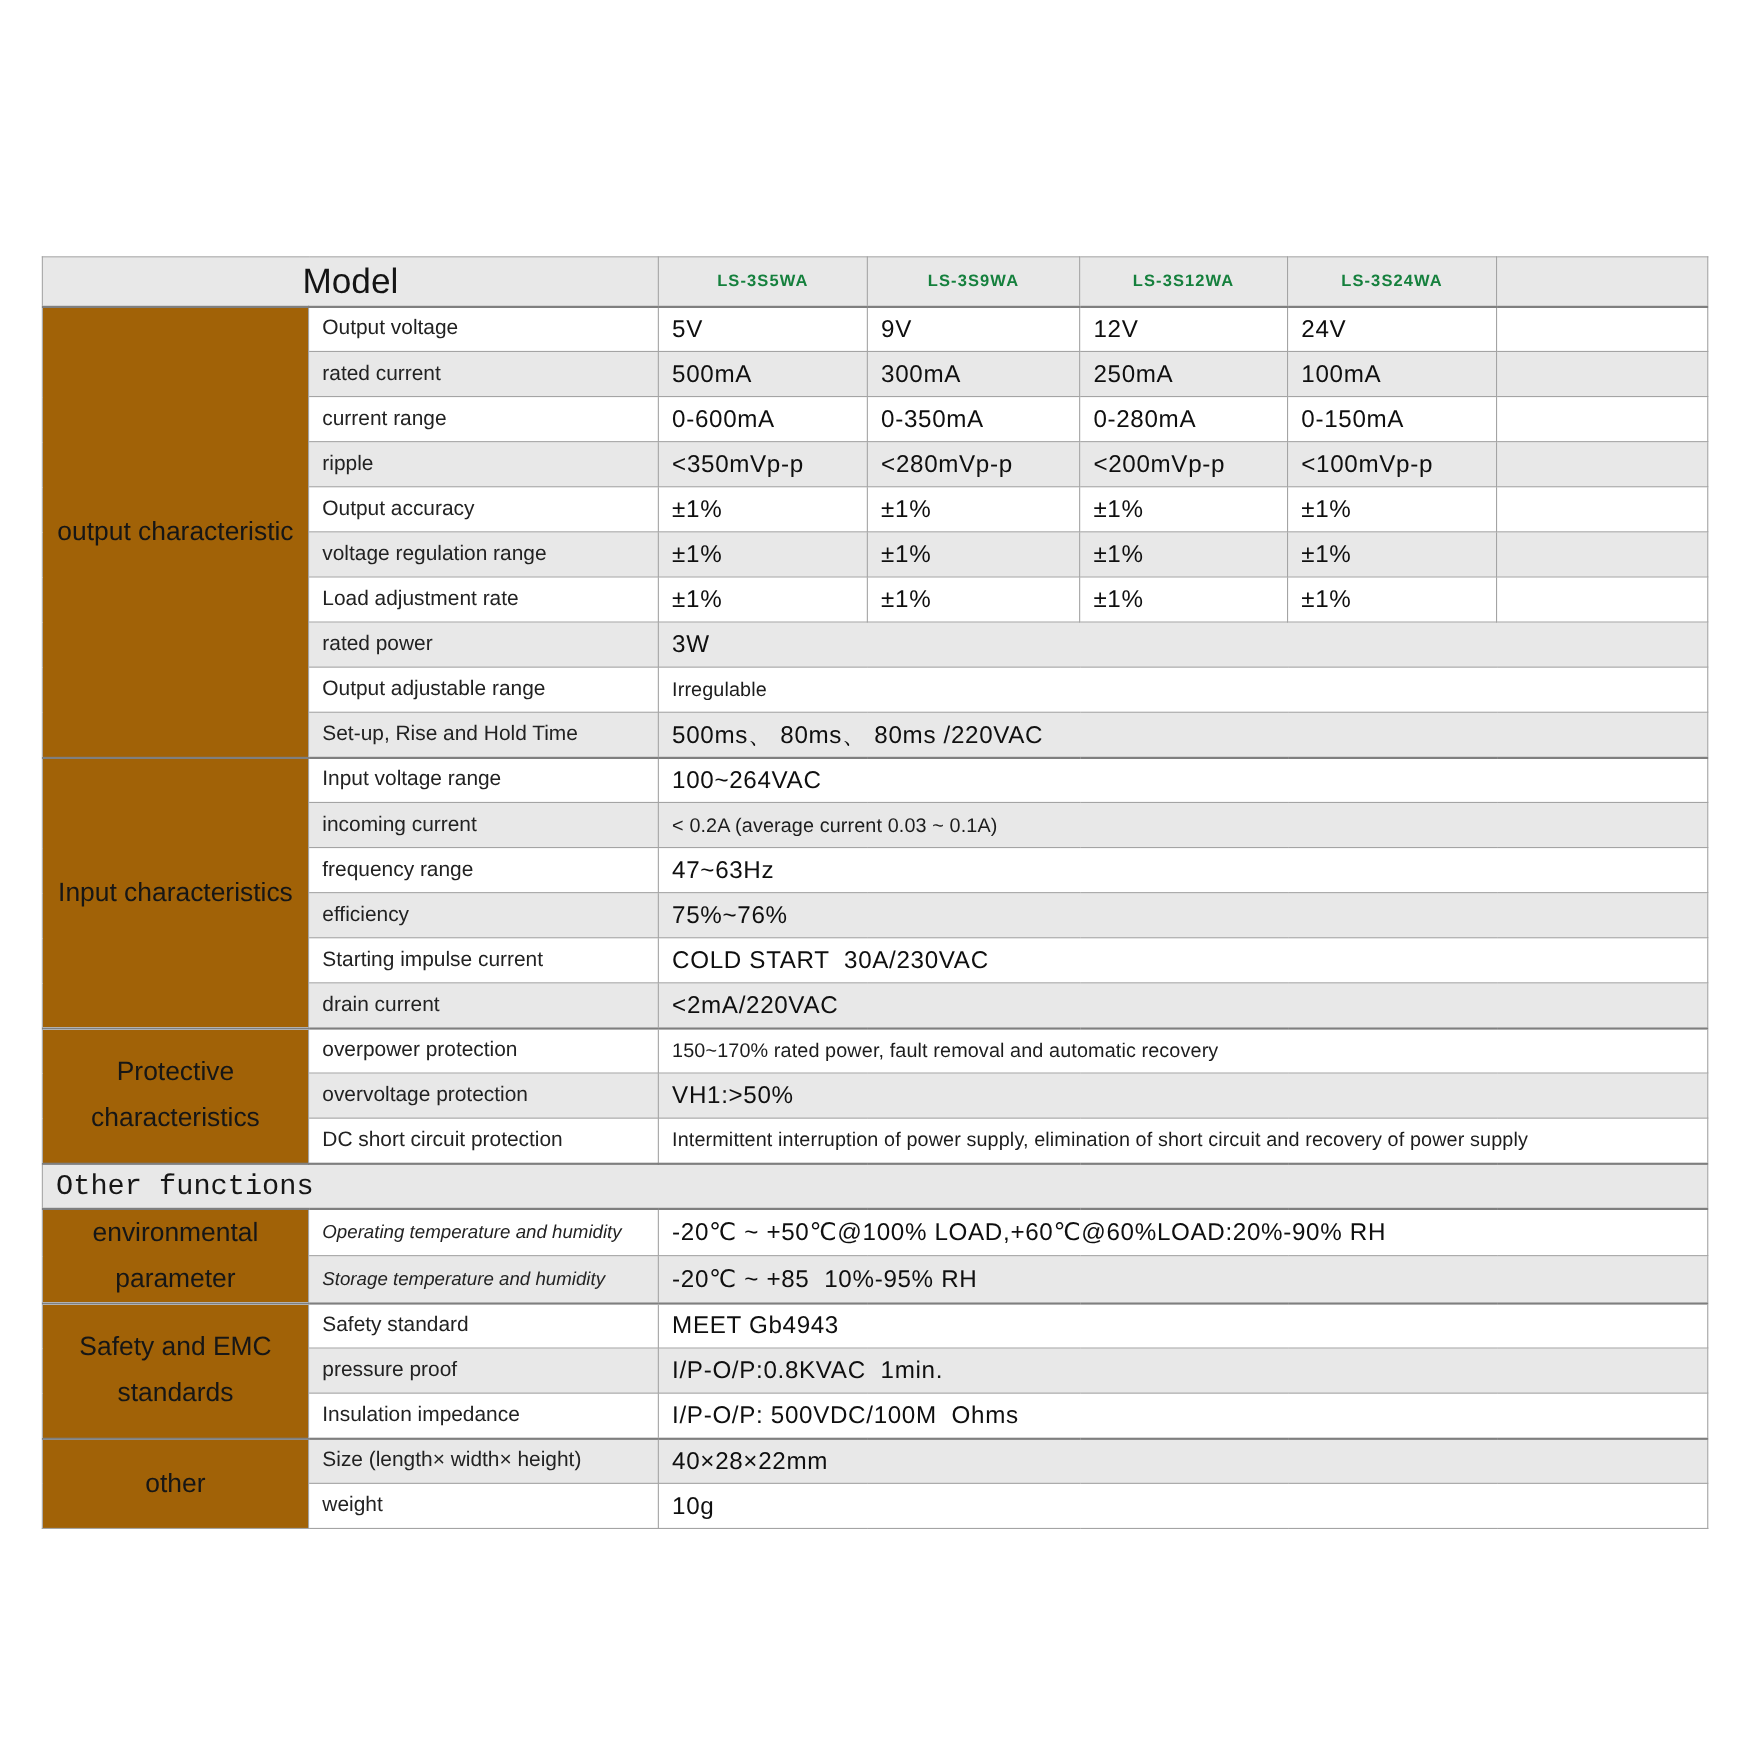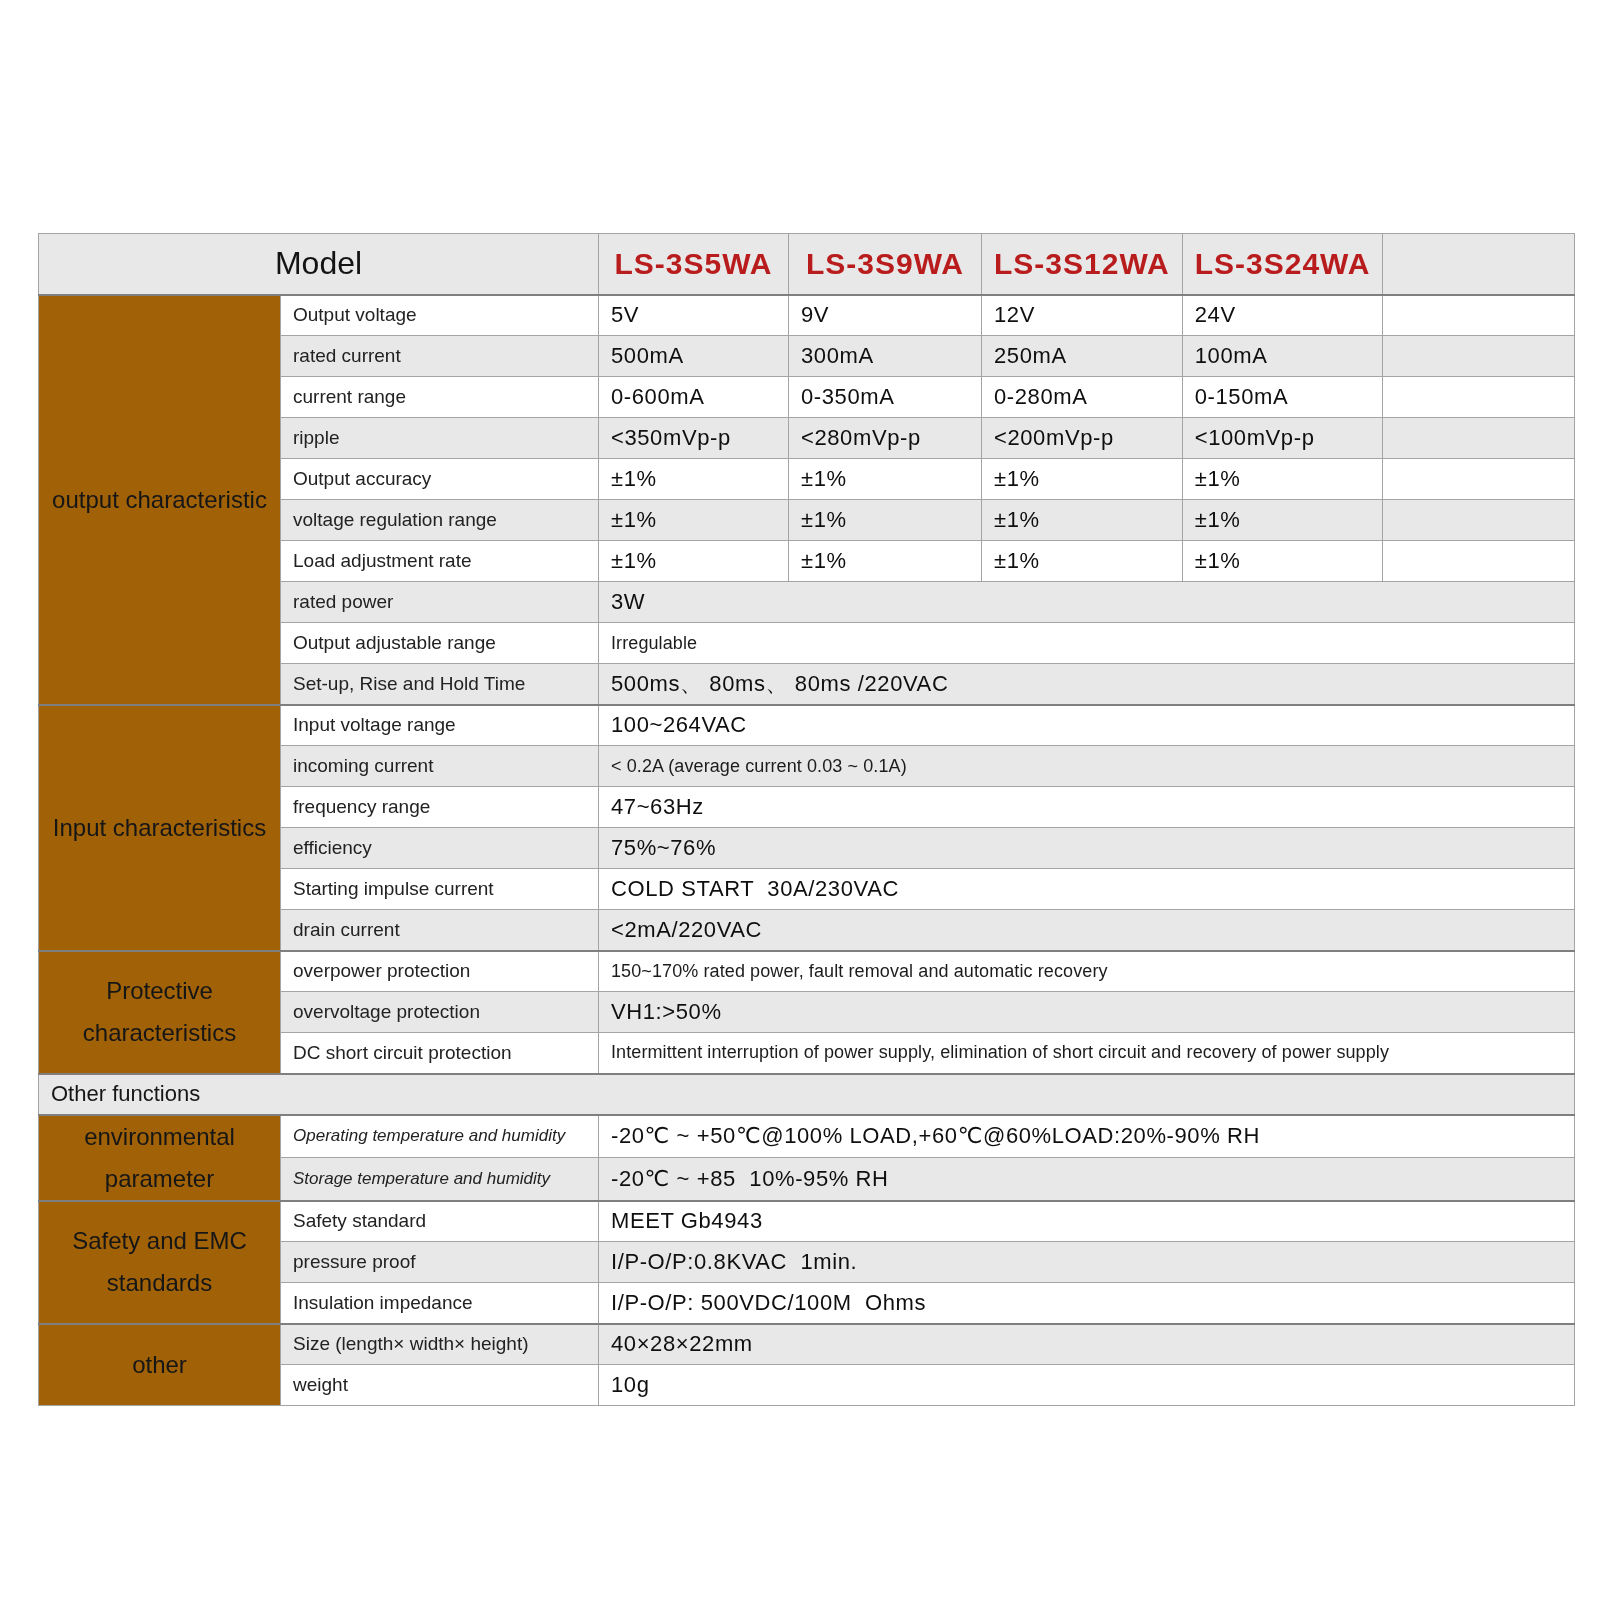--- a/index.html
+++ b/index.html
@@ -23,42 +23,42 @@
     background: #ffffff;
   }
   table.spec td {
     border: 1px solid var(--border, #a4a4a4);
     height: 41px;
     vertical-align: middle;
     overflow: hidden;
     padding: 0 12px;
     box-sizing: border-box;
   }
-  tr.hdr td { height: 61px; border-bottom: 2px solid var(--section-border, #7f7f7f); }
+  tr.hdr td { height: 45px; border-bottom: 2px solid var(--section-border, #7f7f7f); }
   tr.sec td { border-top: 2px solid var(--section-border, #7f7f7f); }
   td.g { background: var(--row-gray, #e8e8e8); }
   td.cat {
     background: #a16207;
     text-align: center;
     font-size: 24px;
     line-height: 1.75;
     color: #161616;
     padding: 0 6px;
   }
   td.model-head {
     font-size: 32px;
     text-align: center;
     color: #141414;
   }
   td.mcol {
-    font-size: 30px;
+    font-size: 15px;
     font-weight: bold;
     letter-spacing: 1px;
     text-align: center;
-    color: #b91c1c;
+    color: #15803d;
     white-space: pre;
   }
   td.lbl {
     font-size: 19px;
     color: #222222;
     padding-left: 13px;
   }
   td.lbl-sm { font-size: 17px; font-style: italic; }
   td.brk { word-break: break-all; line-height: 1.15; padding-right: 4px; }
   td.val {
@@ -72,23 +72,24 @@
   td.val-sm {
     font-size: 18px;
     font-weight: normal;
     letter-spacing: 0.1px;
     color: #1c1c1c;
     white-space: pre;
     padding-left: 10px;
     margin-left: 12px;
   }
   td.ofn {
-    font-size: 22px;
+    font-size: 26px;
     color: #161616;
     padding-left: 28px;
+    font-family: Liberation Mono, monospace;
   }
 </style>
 </head>
 <body>
 
 <div class="sheet">
 <table class="spec">
   <colgroup>
     <col style="width:242px">
         <col style="width:318px">

